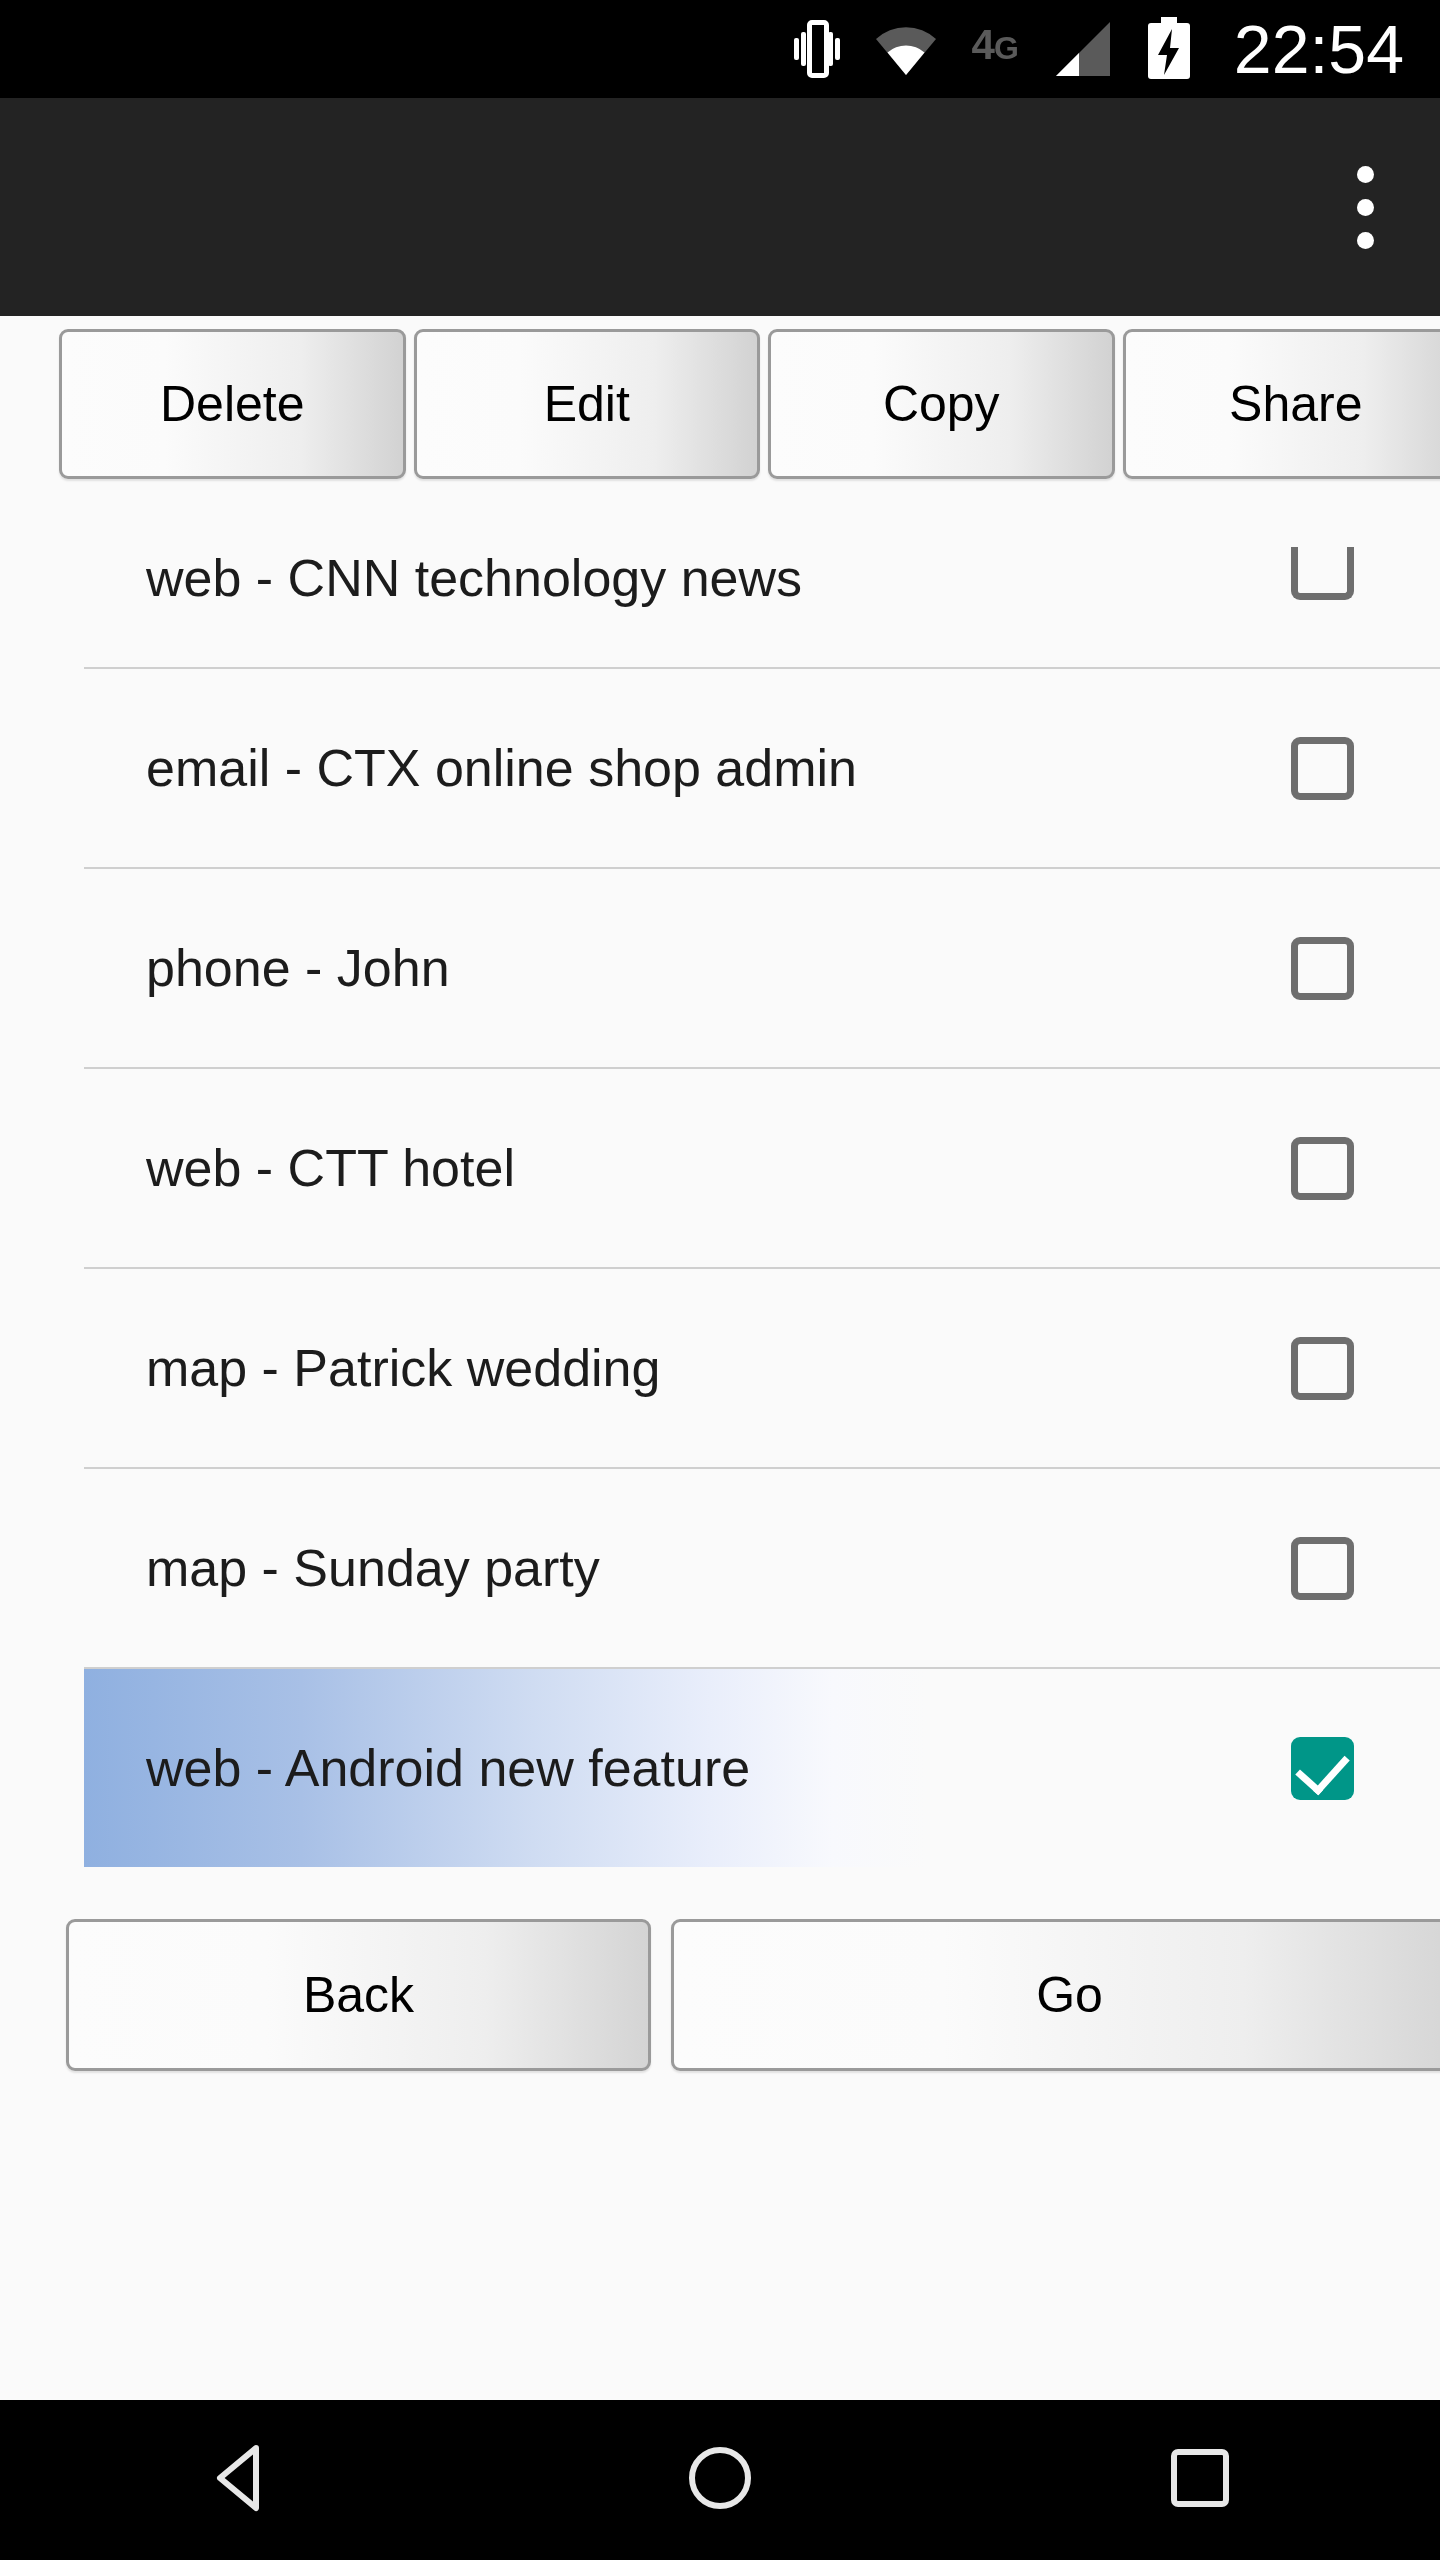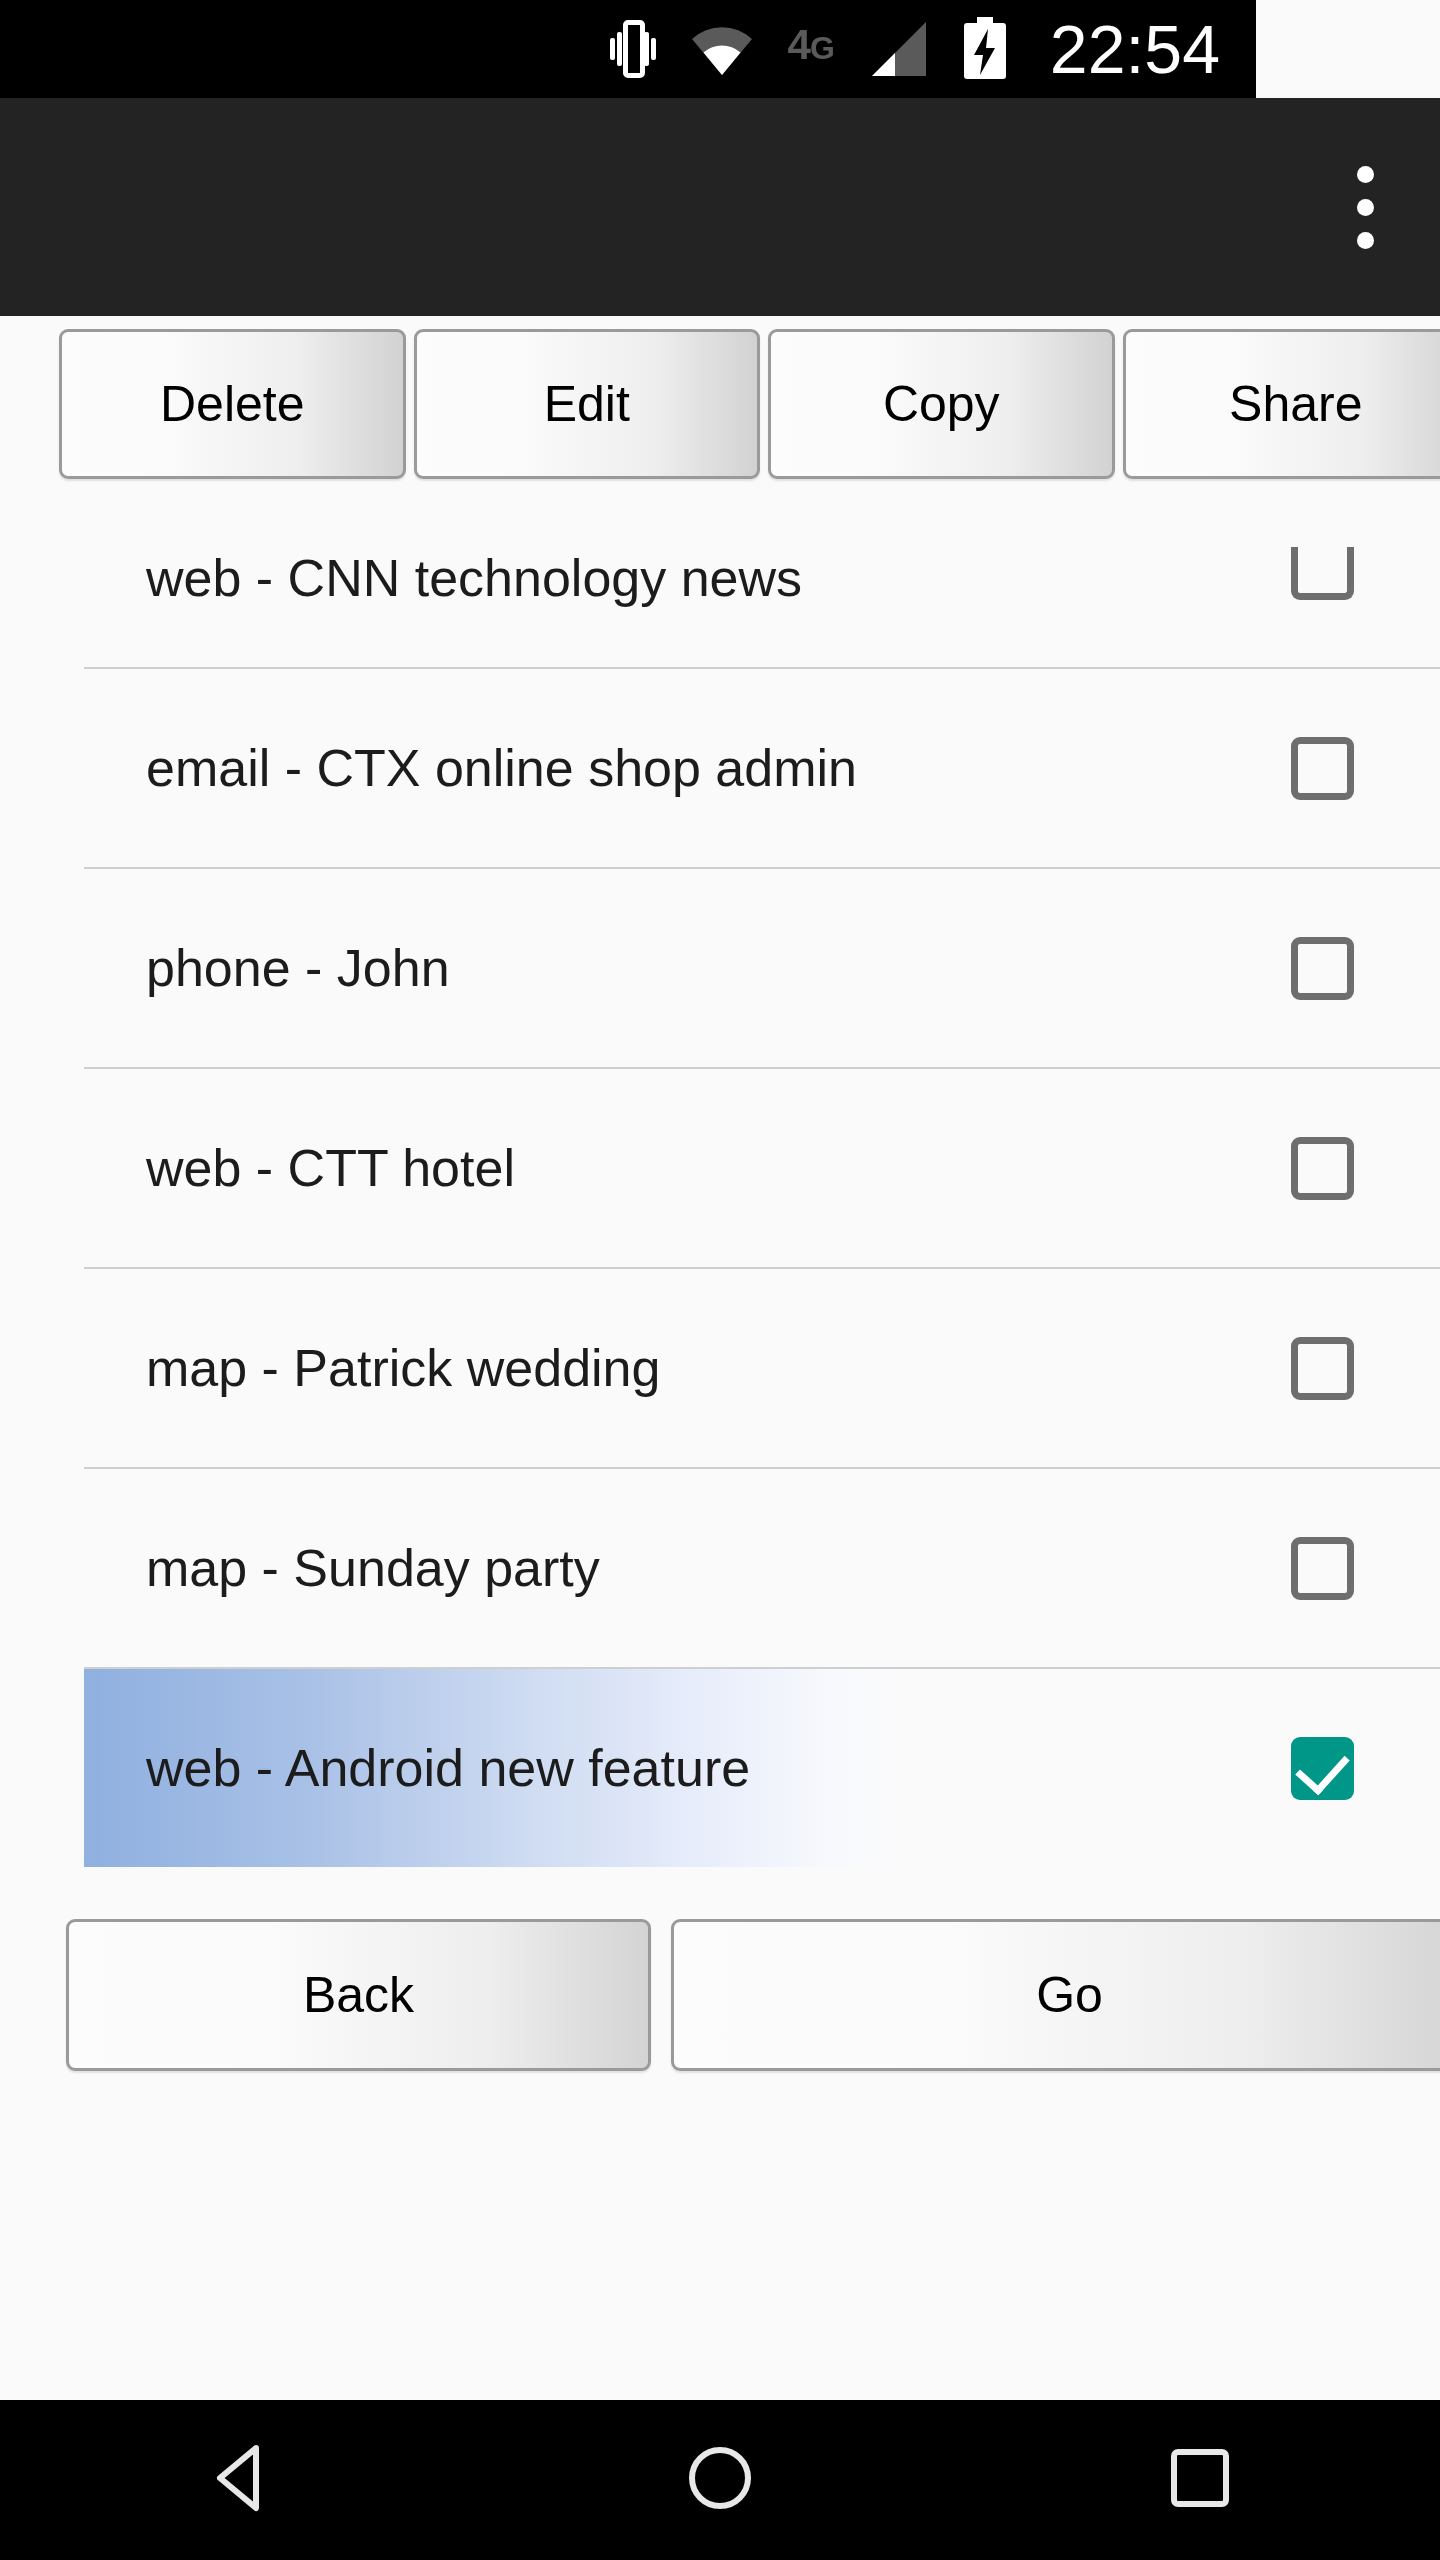--- a/index.html
+++ b/index.html
@@ -6,21 +6,21 @@
   html, body {
     width:1440px; height:2560px;
     background:#fafafa;
     font-family:"Liberation Sans", sans-serif;
     overflow:hidden;
   }
 
   
   .status-bar{
     position:absolute; top:0; left:0;
-    width:1256px; height:98px;
+    width:1440px; height:98px;
     background:#000;
     display:flex; align-items:center; justify-content:flex-end;
     padding-right:36px;
   }
   .status-icons{ display:flex; align-items:center; gap:34px; }
 
   .ic-vibrate{ width:46px; height:62px; position:relative; }
   .ic-vibrate .body{
     position:absolute; left:13px; top:2px;
     width:22px; height:58px;

